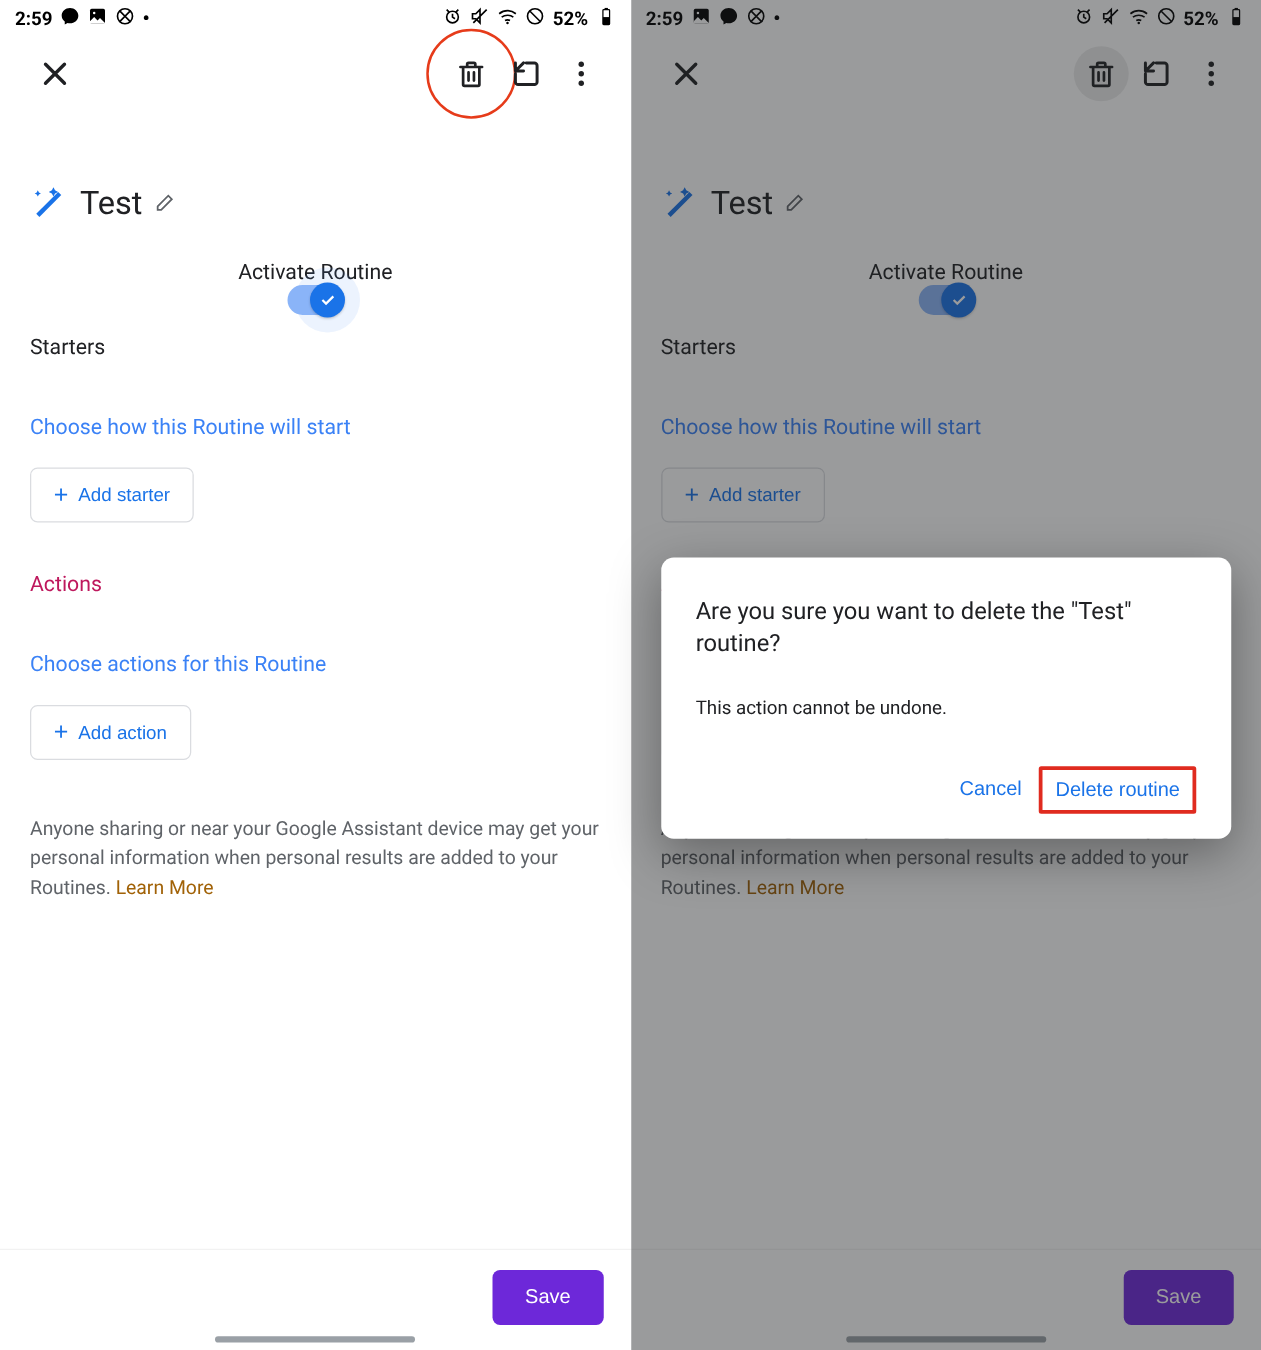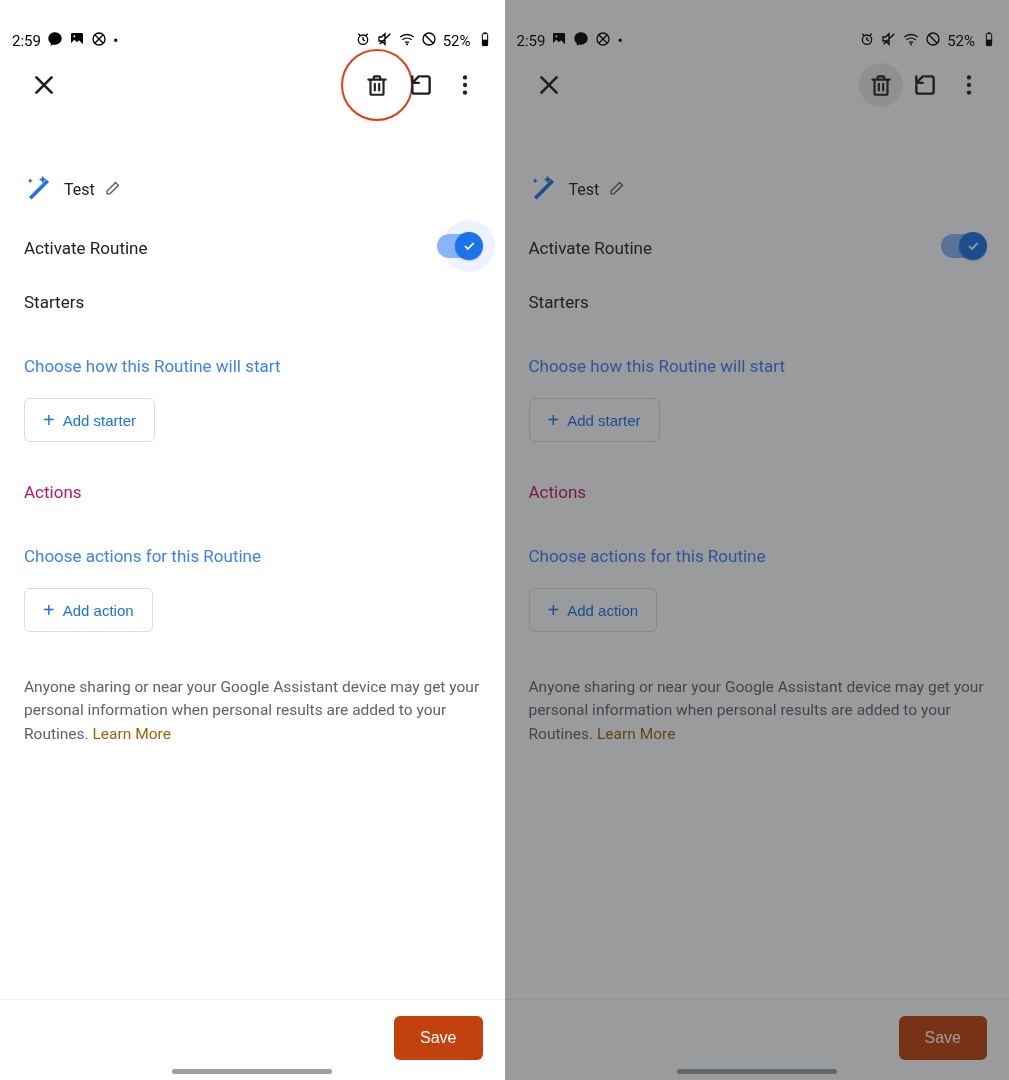--- a/index.html
+++ b/index.html
@@ -21,23 +21,22 @@
   }
 
   
   .statusbar {
     display: flex;
     justify-content: space-between;
     align-items: center;
     padding: 0 12px;
     height: 30px;
     font-size: 15px;
-    font-weight: 400;
+    font-weight: 700;
     color: #000;
-    margin-top: 26px;
   }
   .statusbar .left, .statusbar .right { display:flex; align-items:center; gap:6px; }
   .statusbar svg { width:16px; height:16px; }
   .dot { font-size:16px; line-height:1; }
 
   
   .appbar {
     display: flex;
     align-items: center;
     height: 58px;
@@ -60,24 +59,24 @@
 
   
   .content {
     flex: 1;
     padding: 30px 24px 0 24px;
     display:flex; flex-direction:column; gap: 0;
     position: relative;
   }
   .title-row { display:flex; align-items:center; gap:10px; margin-bottom:28px; margin-top:28px; }
   .title-row .wand svg { width:30px; height:30px; }
-  .title-text { font-size:16px; font-weight:400; color:#202124; }
+  .title-text { font-size:26px; font-weight:400; color:#202124; }
   .pencil svg { width:17px; height:17px; color:#5f6368; }
 
-  .switch-row { display:flex; align-items:flex-end; justify-content:space-between; margin-bottom:34px; }
+  .switch-row { display:flex; align-items:center; justify-content:space-between; margin-bottom:16px;flex-direction:column; }
   .switch-row .label, .section-header { font-size:17px; color:#202124; }
   .switch {
     width:44px; height:24px;
     background:#8ab4f8;
     border-radius:12px;
     position:relative;
   }
   .switch .thumb {
     position:absolute; right:-2px; top:-2px;
     width:28px; height:28px; border-radius:50%;
@@ -106,21 +105,21 @@
 
   .disclaimer { font-size:15.5px; color:#5f6368; line-height:1.5; margin-top:44px; }
   .disclaimer a { color:#a16207; text-decoration:none; }
 
   .footer {
     border-top:1px solid rgba(0,0,0,0.05);
     padding: 16px 22px 20px;
     display:flex; justify-content:flex-end;
   }
   .save-btn {
-    background:#c2410c; color:#fff; border:none; border-radius:6px;
+    background:#6d28d9; color:#fff; border:none; border-radius:6px;
     height:44px; padding:0 26px; font-size:16px; font-weight:500; cursor:pointer;
   }
 
   .gesture-bar { position:absolute; bottom:6px; left:50%; transform:translateX(-50%); width:160px; height:5px; background:#9aa0a6; border-radius:3px; }
 
   
   .dim-overlay {
     position:absolute; inset:0; background:rgba(32,33,36,0.45);
   }
 
@@ -401,14 +400,24 @@
   </div>
 
   <div class="footer">
     <button class="save-btn">Save</button>
   </div>
 
   <div class="gesture-bar"></div>
 
   <div class="dim-overlay"></div>
 
+  <div class="dialog">
+    <div class="dialog-title">Are you sure you want to delete the "Test" routine?</div>
+    <div class="dialog-msg">This action cannot be undone.</div>
+    <div class="dialog-actions">
+      <button class="txt-btn">Cancel</button>
+      <span class="delete-highlight-box">
+        <button class="txt-btn" style="padding:0;">Delete routine</button>
+      </span>
+    </div>
+  </div>
 
 </div>
 
 </body></html>

